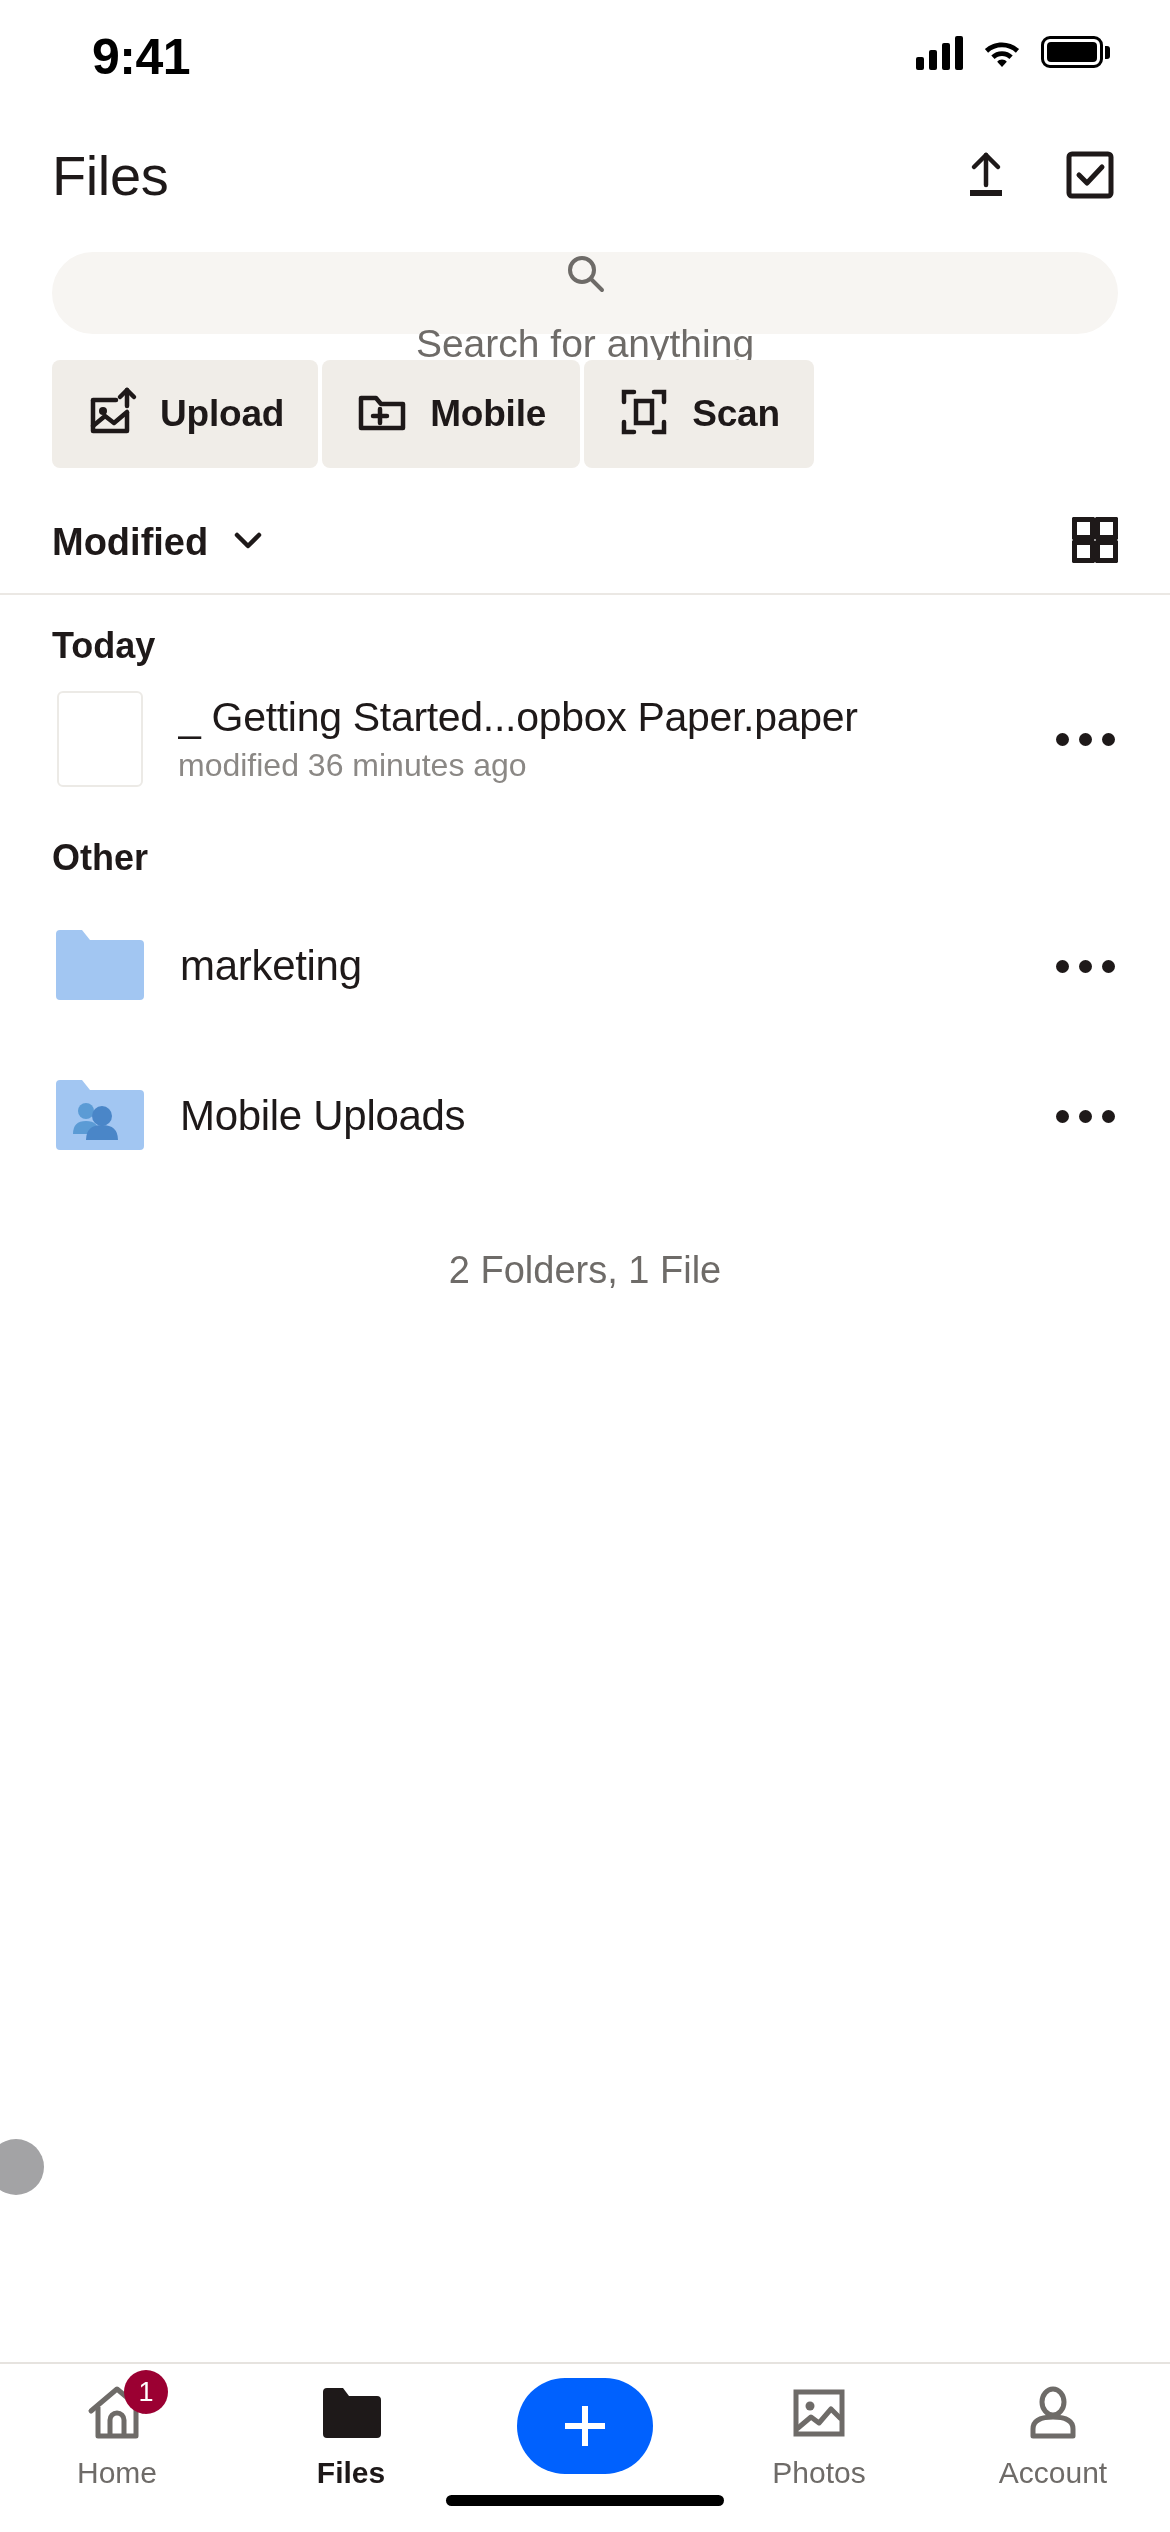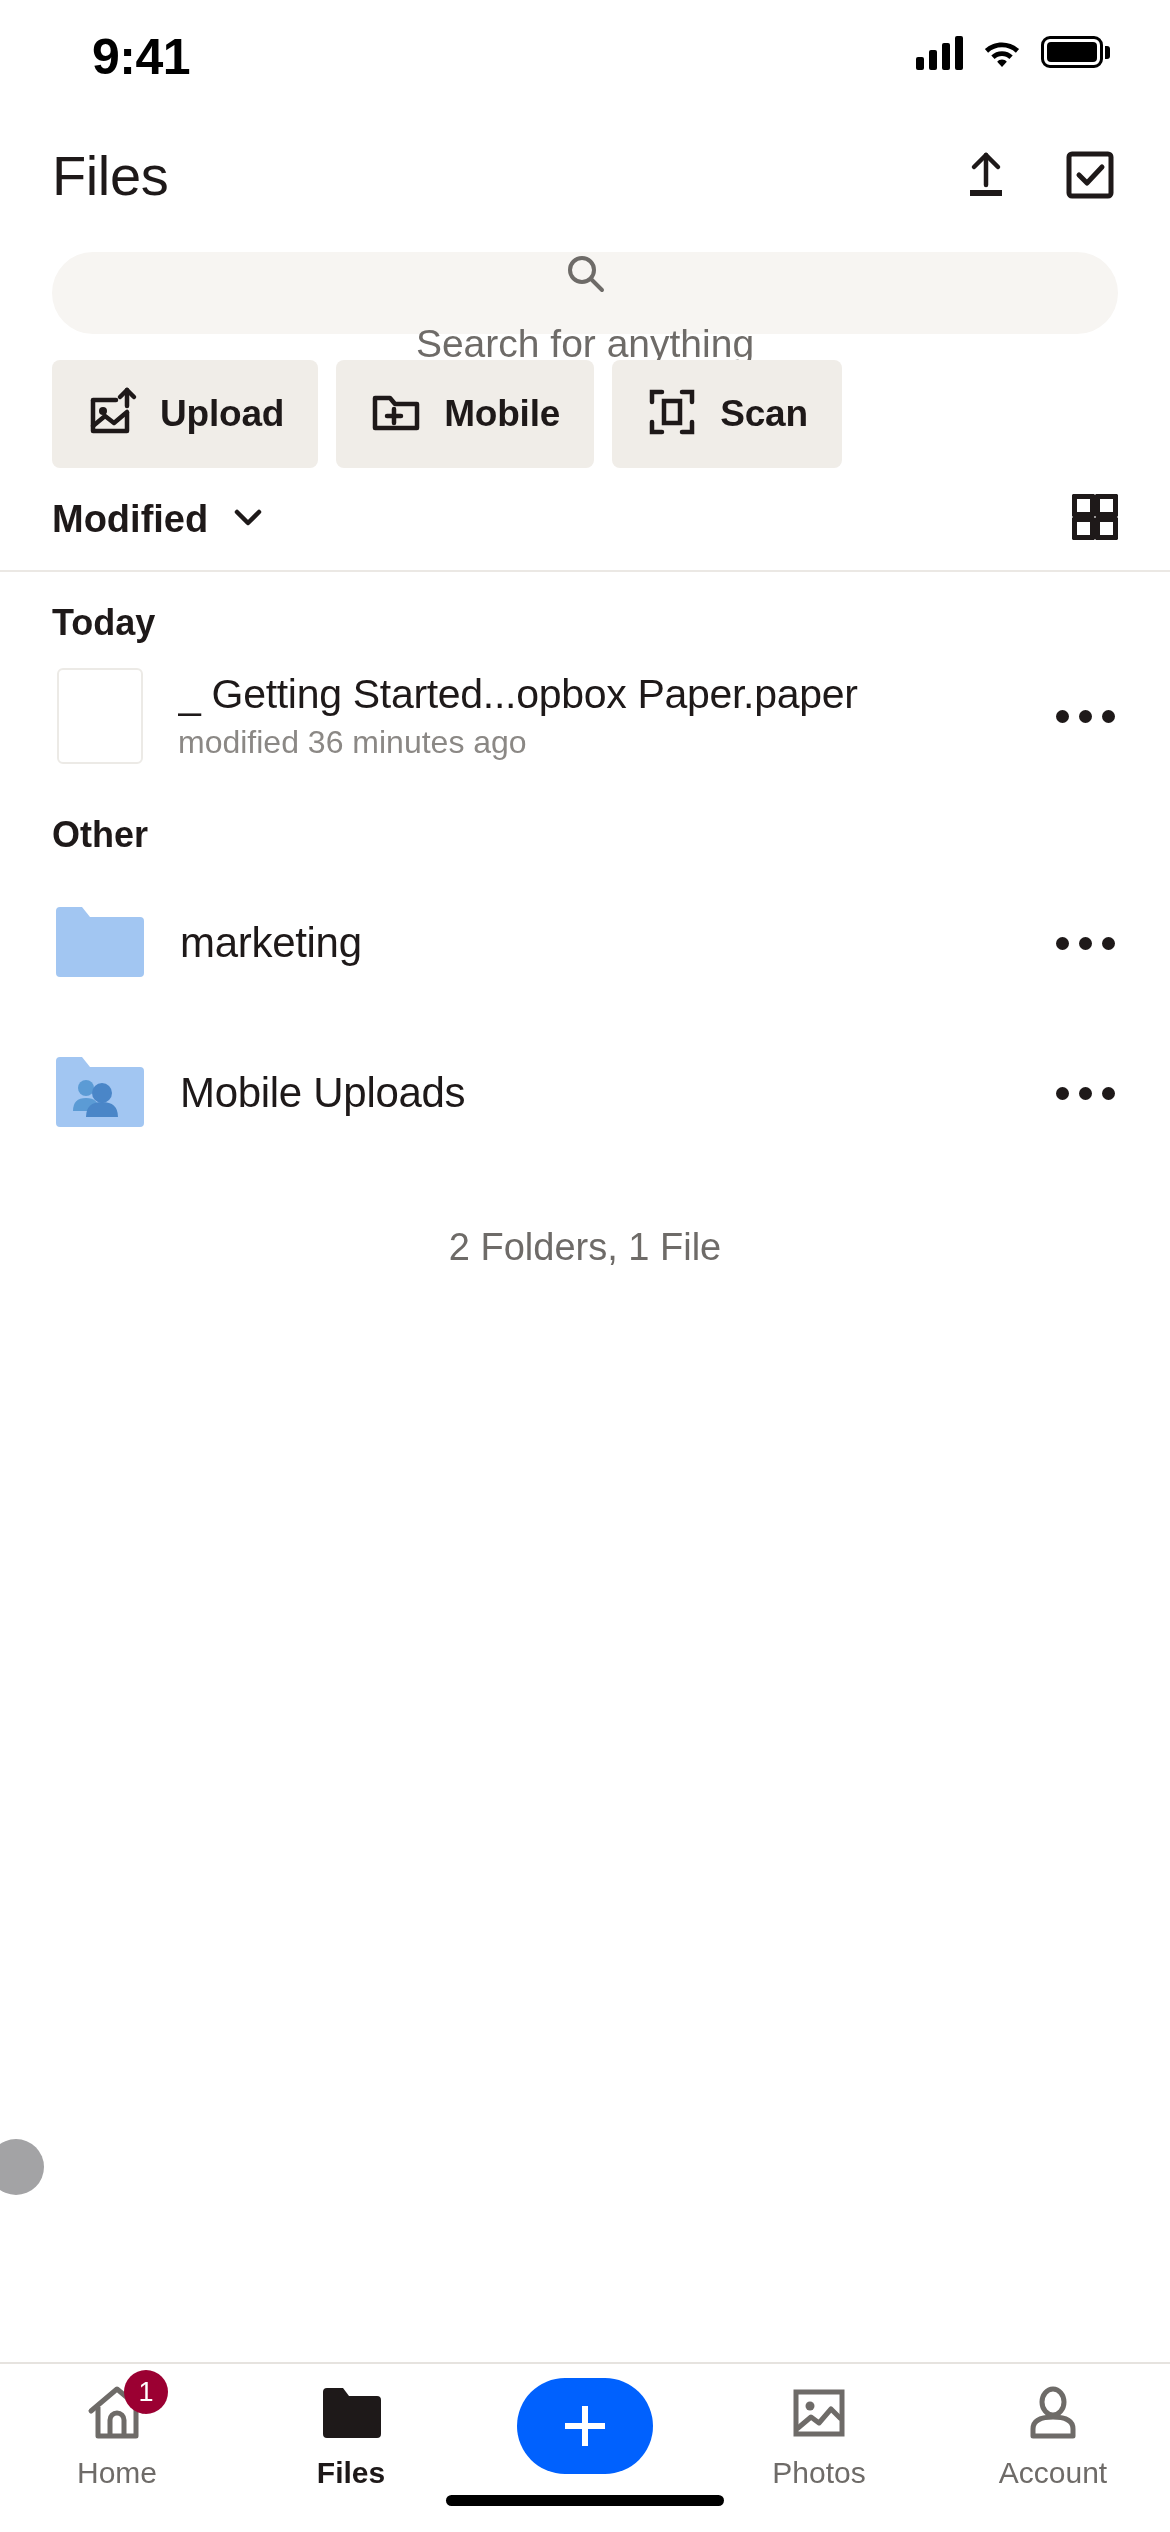--- a/index.html
+++ b/index.html
@@ -41,32 +41,32 @@
 
   
   .search-wrap{ padding:22px 52px 0 52px; }
   .searchbar{
     height:82px; background:#f7f5f2; border-radius:41px;
     display:flex; align-items:center; gap:24px; padding:0 34px;flex-direction:column;
   }
   .search-ph{ font-size:39px; color:#6e6b68; font-weight:400; }
 
   
-  .actions{ display:flex; gap:18px; padding:26px 52px 0 52px; }
+  .actions{ display:flex; gap:4px; padding:26px 52px 0 52px; }
   .action-btn{
     background:#f0ede8; border-radius:8px; height:108px;
     display:flex; align-items:center; justify-content:center; gap:22px;
     padding:0 34px;
   }
   .action-label{ font-size:37px; font-weight:700; color:#1e1919; letter-spacing:-0.2px; }
 
   
   .sortrow{
     height:104px; display:flex; align-items:center; justify-content:space-between;
-    padding:0 52px; border-bottom:2px solid #ebe8e4;
+    padding:0 52px; border-bottom:2px solid #ebe8e4;margin-top:23px;
   }
   .sort-left{ display:flex; align-items:center; gap:20px; }
   .sort-label{ font-size:38px; font-weight:700; color:#1e1919; }
 
   
   .list{ flex:1 1 auto; overflow:hidden; }
   .section-head{
     font-size:36px; font-weight:700; color:#1e1919;
     padding:30px 52px 12px 52px;
   }

